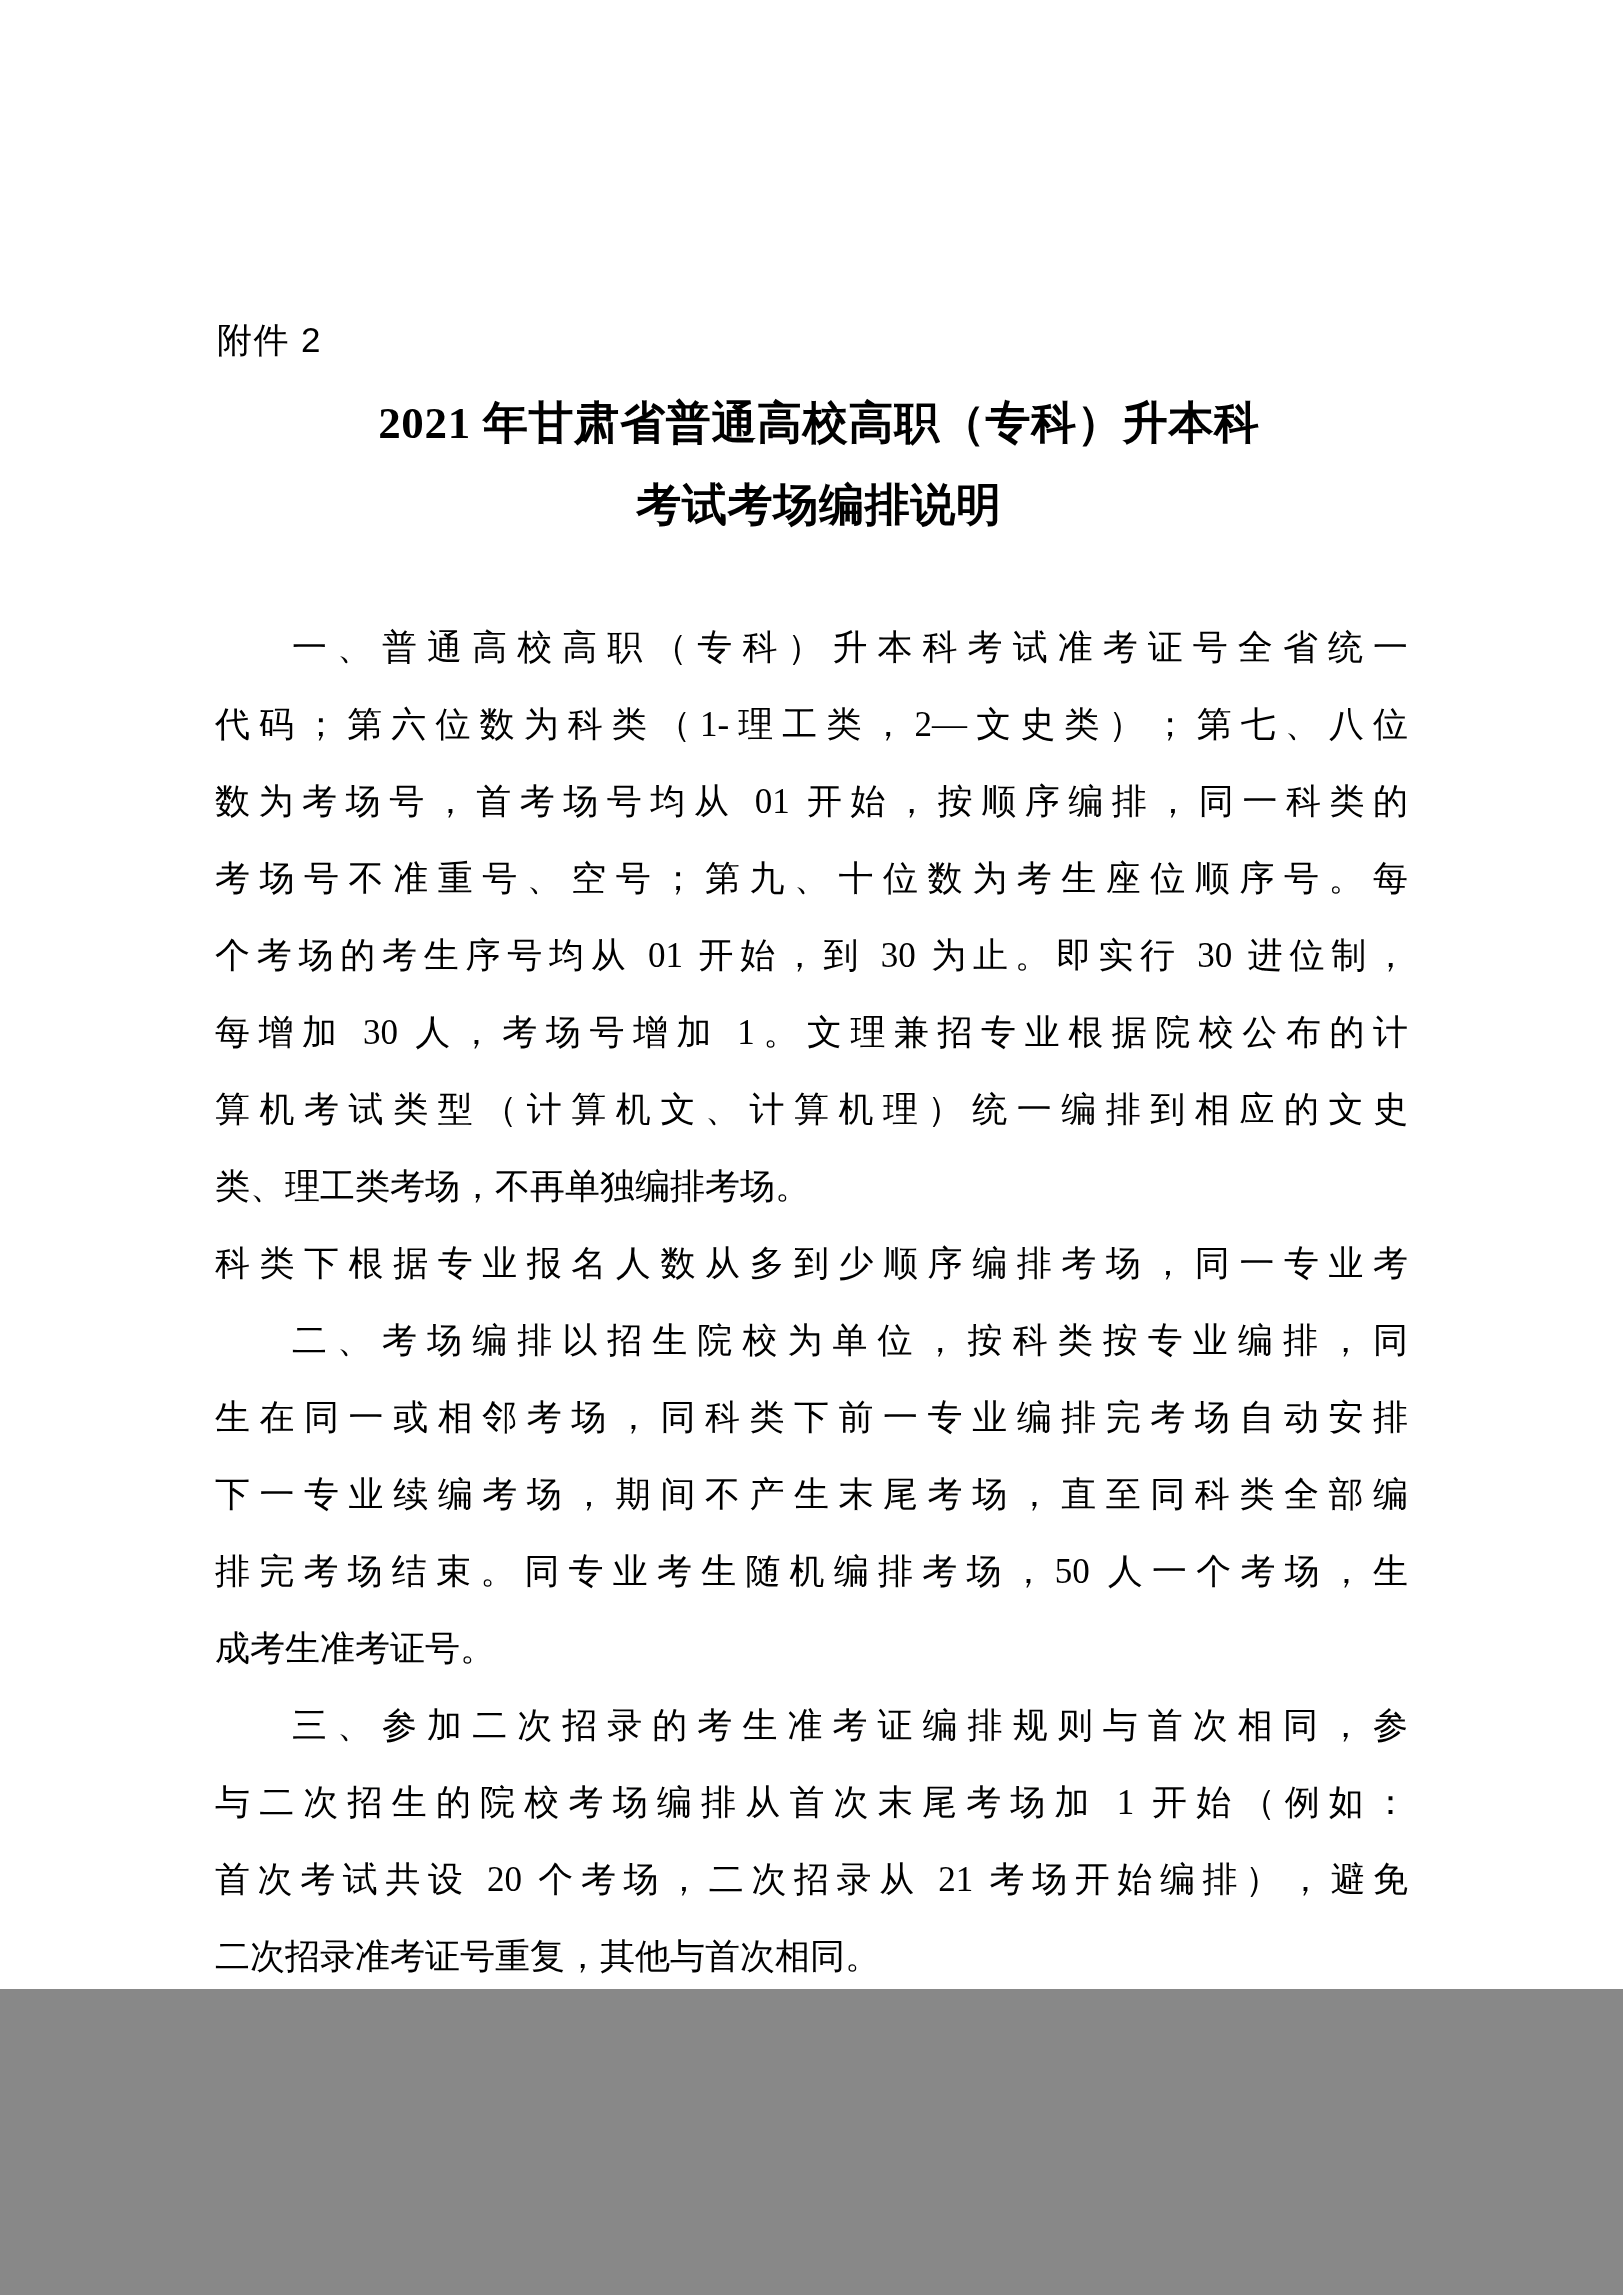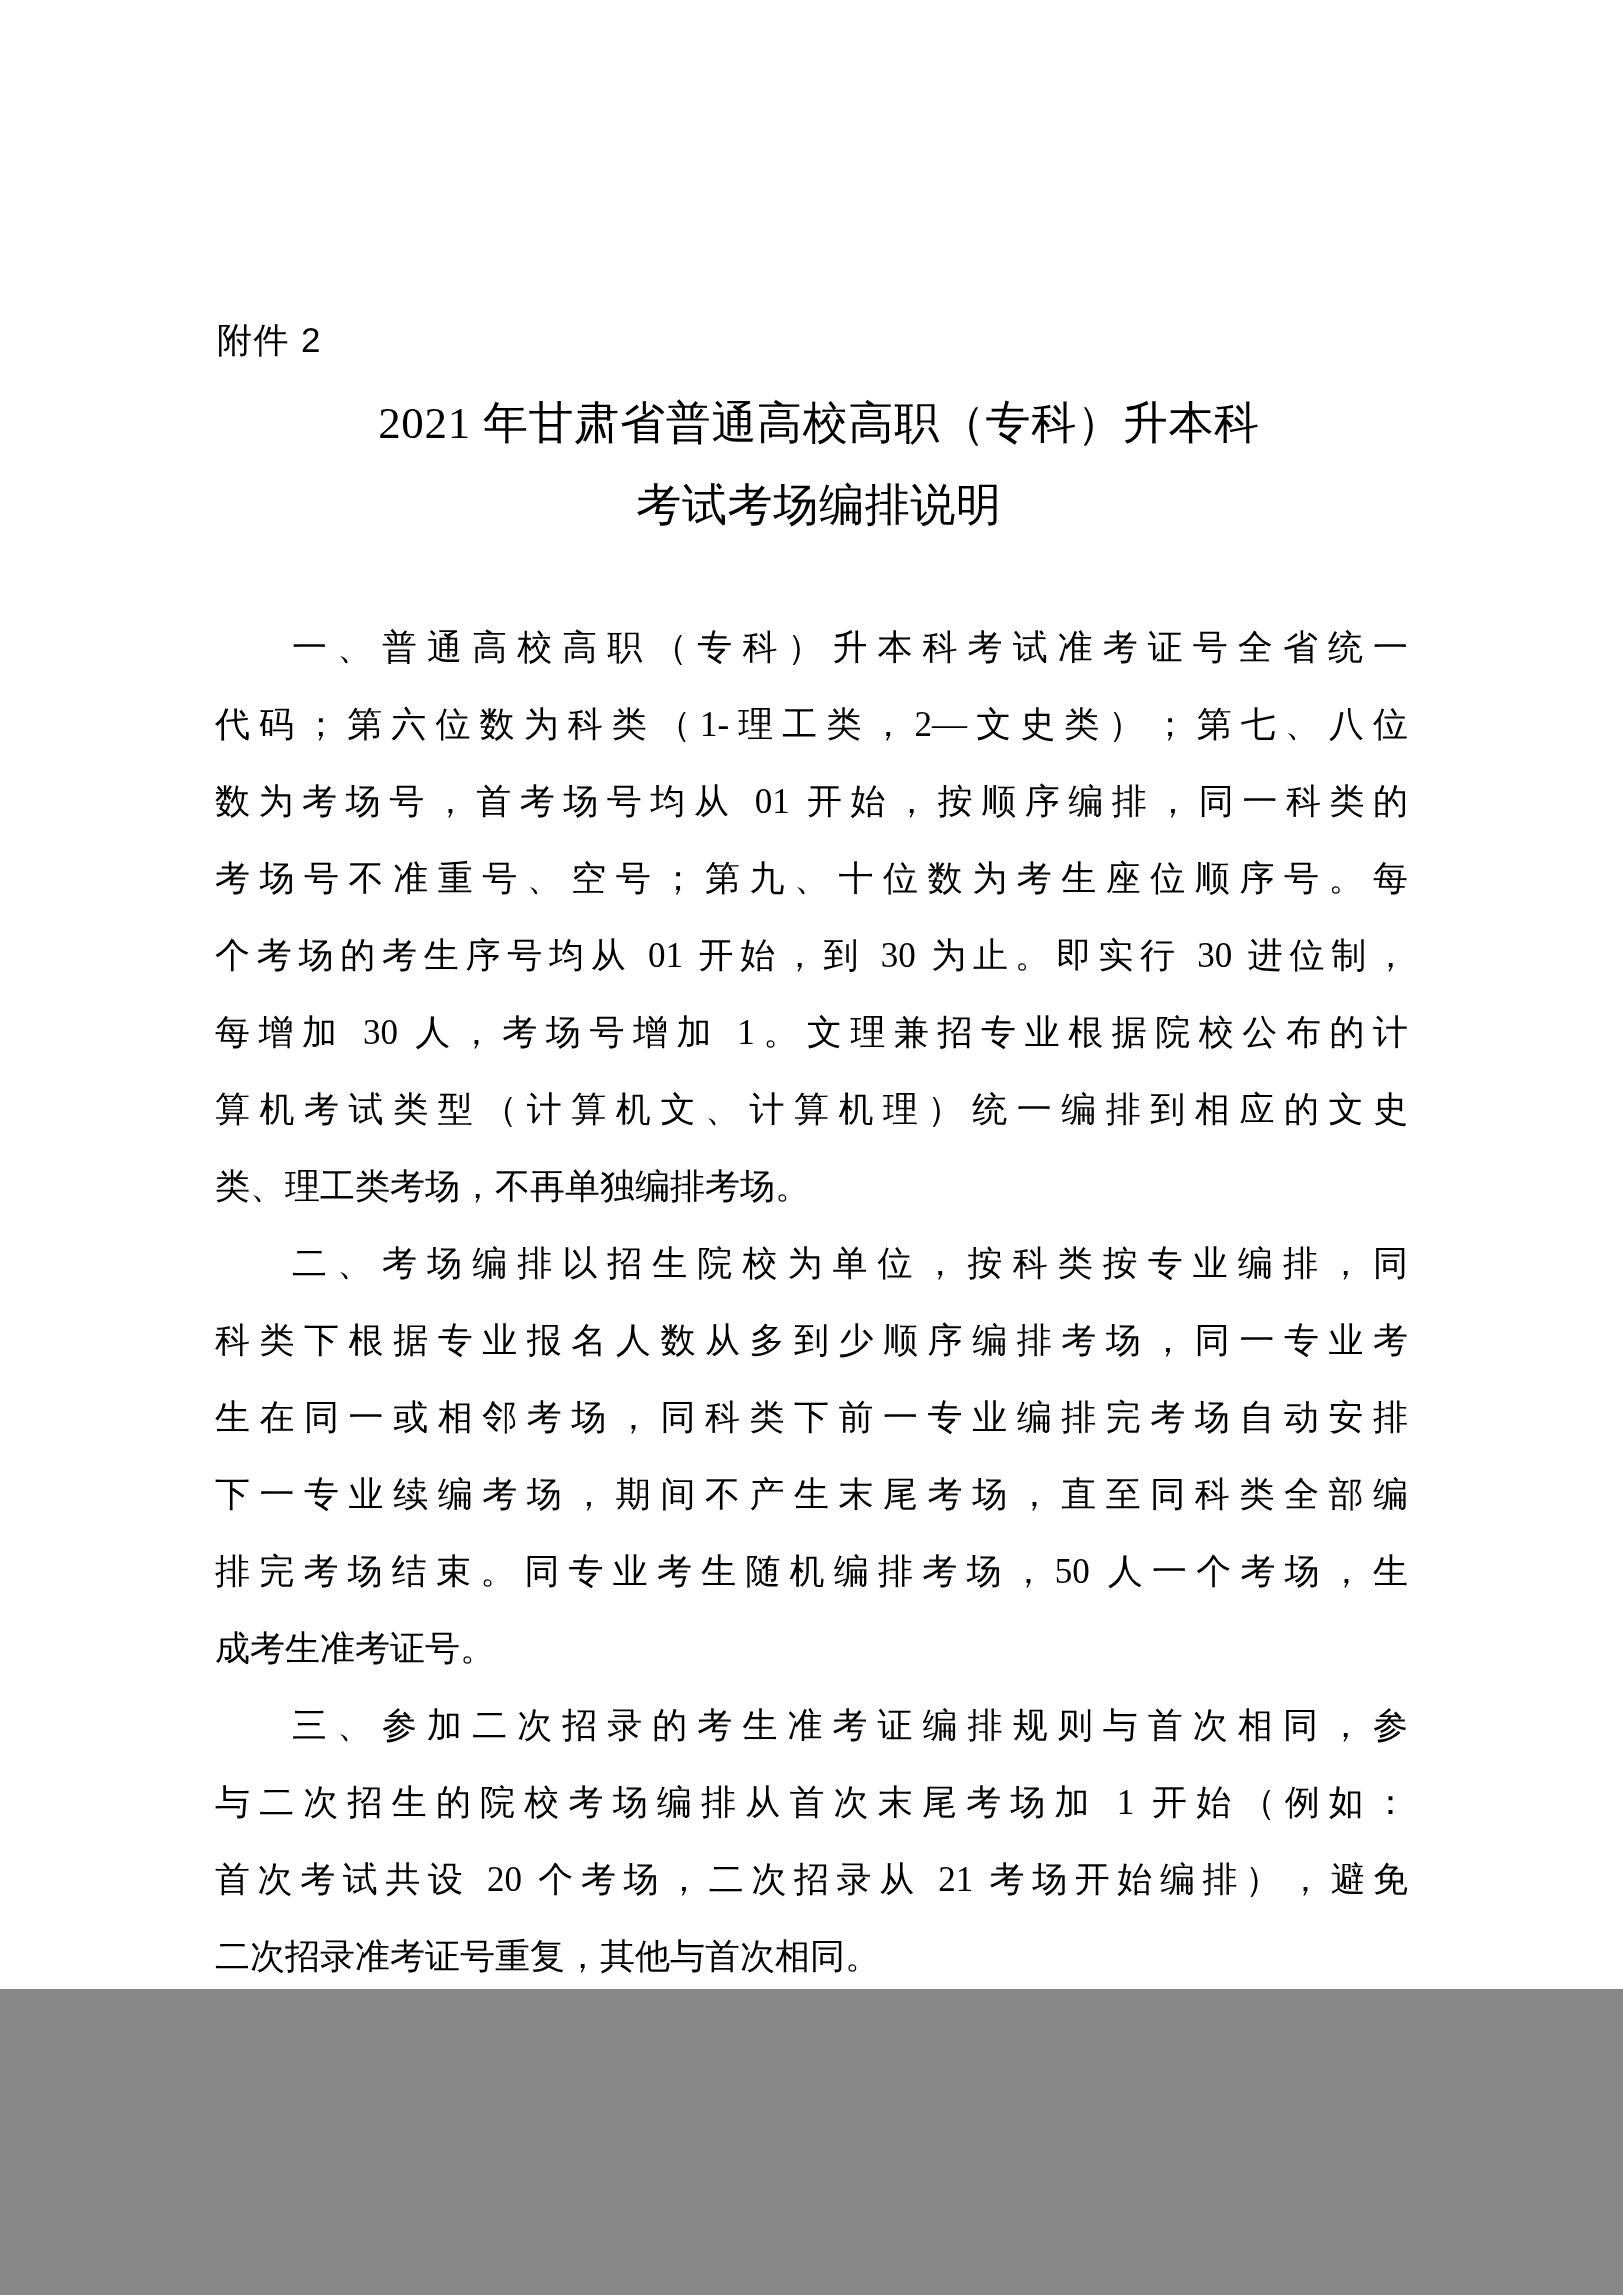--- a/index.html
+++ b/index.html
@@ -25,21 +25,21 @@
     line-height: 41px;
     font-family: "Liberation Sans", "DejaVu Sans", sans-serif;
     letter-spacing: 1.4px;
   }
   .title {
     position: absolute;
     left: 15px;
     right: 0;
     top: 382px;
     text-align: center;
-    font-weight: normal;
+    font-weight: bold;
     font-size: 45px;
     line-height: 82px;
     letter-spacing: 0.7px;
   }
   .body-text {
     position: absolute;
     left: 215px;
     width: 1193px;
     top: 609px;
     font-size: 35px;
@@ -88,22 +88,22 @@
         <div class="line first">一、普通高校高职（专科）升本科考试准考证号全省统一</div>
         <div class="line">代码；第六位数为科类（1-理工类，2—文史类）；第七、八位</div>
         <div class="line">数为考场号，首考场号均从 01 开始，按顺序编排，同一科类的</div>
         <div class="line">考场号不准重号、空号；第九、十位数为考生座位顺序号。每</div>
         <div class="line">个考场的考生序号均从 01 开始，到 30 为止。即实行 30 进位制，</div>
         <div class="line">每增加 30 人，考场号增加 1。文理兼招专业根据院校公布的计</div>
         <div class="line">算机考试类型（计算机文、计算机理）统一编排到相应的文史</div>
         <div class="line plast">类、理工类考场，不再单独编排考场。</div>
       </div>
       <div class="paragraph">
+        <div class="line">科类下根据专业报名人数从多到少顺序编排考场，同一专业考</div>
         <div class="line first">二、考场编排以招生院校为单位，按科类按专业编排，同</div>
-        <div class="line">科类下根据专业报名人数从多到少顺序编排考场，同一专业考</div>
         <div class="line">生在同一或相邻考场，同科类下前一专业编排完考场自动安排</div>
         <div class="line">下一专业续编考场，期间不产生末尾考场，直至同科类全部编</div>
         <div class="line">排完考场结束。同专业考生随机编排考场，50 人一个考场，生</div>
         <div class="line plast">成考生准考证号。</div>
       </div>
       <div class="paragraph">
         <div class="line first">三、参加二次招录的考生准考证编排规则与首次相同，参</div>
         <div class="line">与二次招生的院校考场编排从首次末尾考场加 1 开始（例如：</div>
         <div class="line">首次考试共设 20 个考场，二次招录从 21 考场开始编排），避免</div>
         <div class="line plast">二次招录准考证号重复，其他与首次相同。</div>

